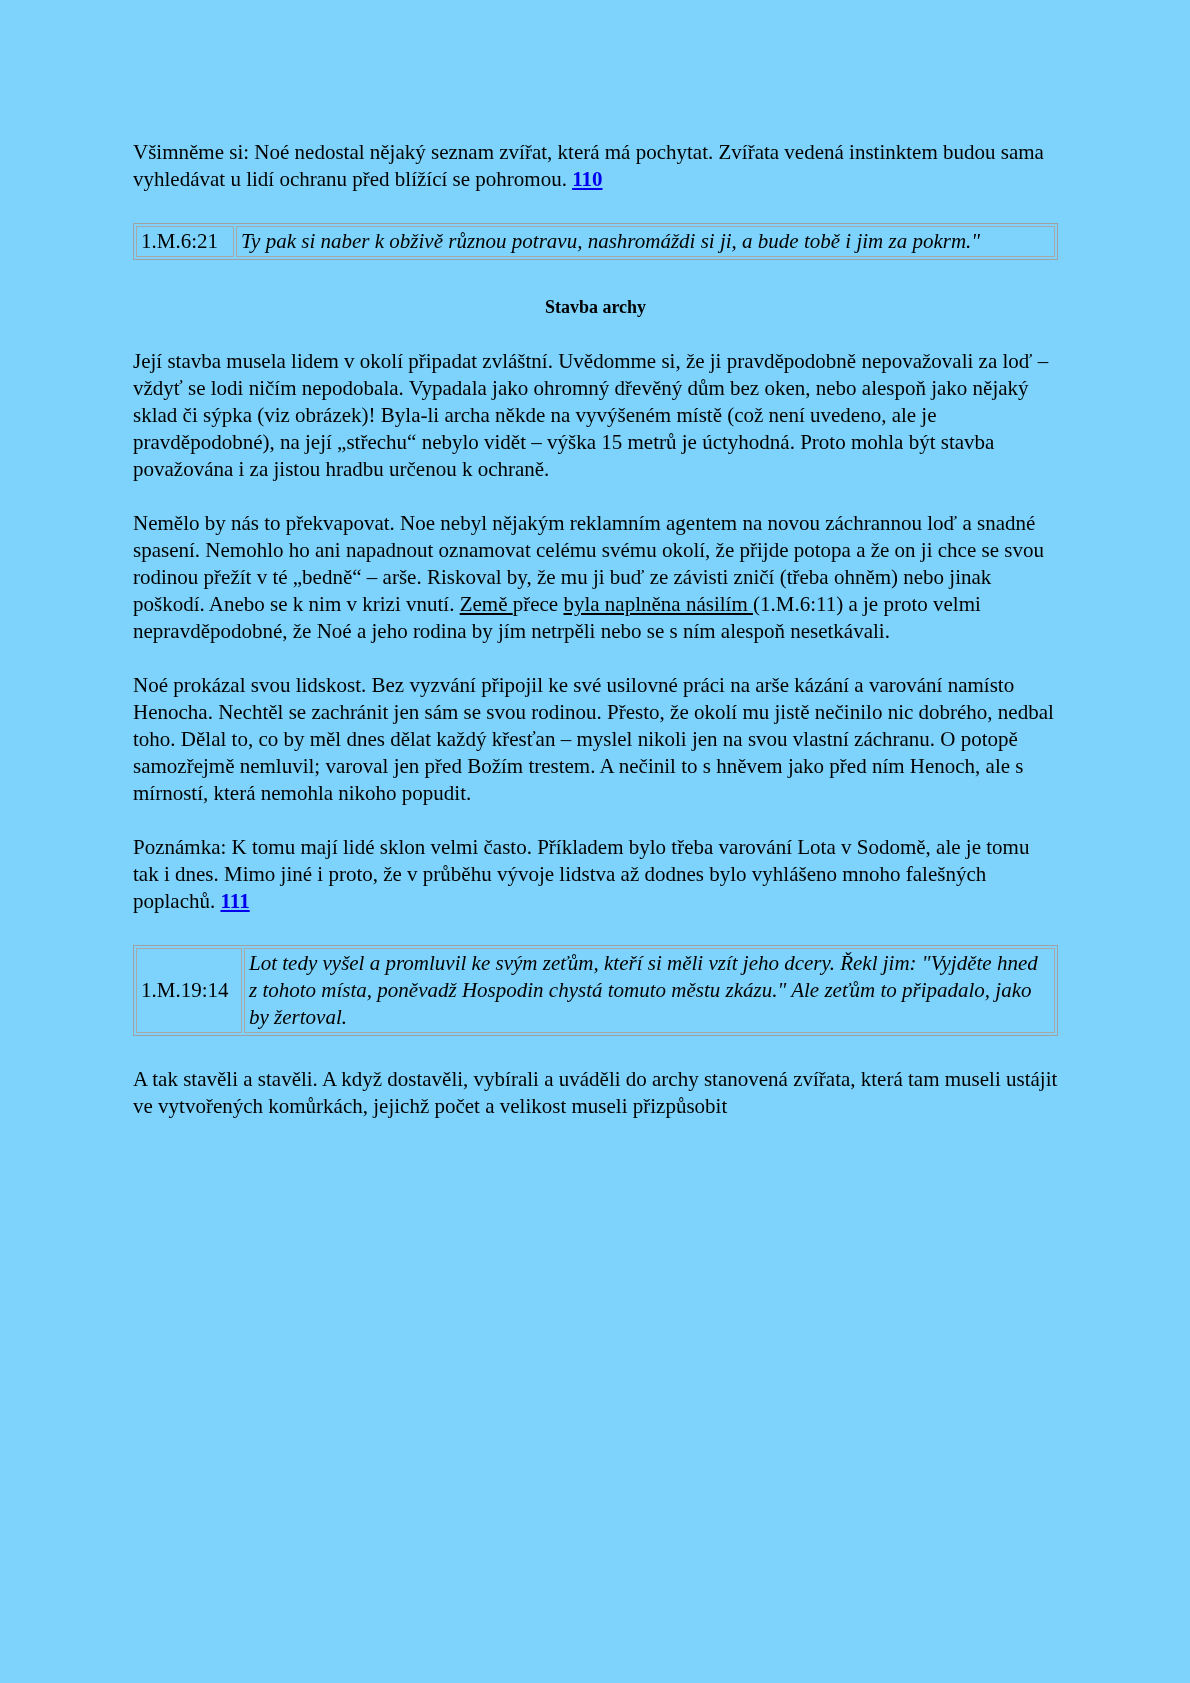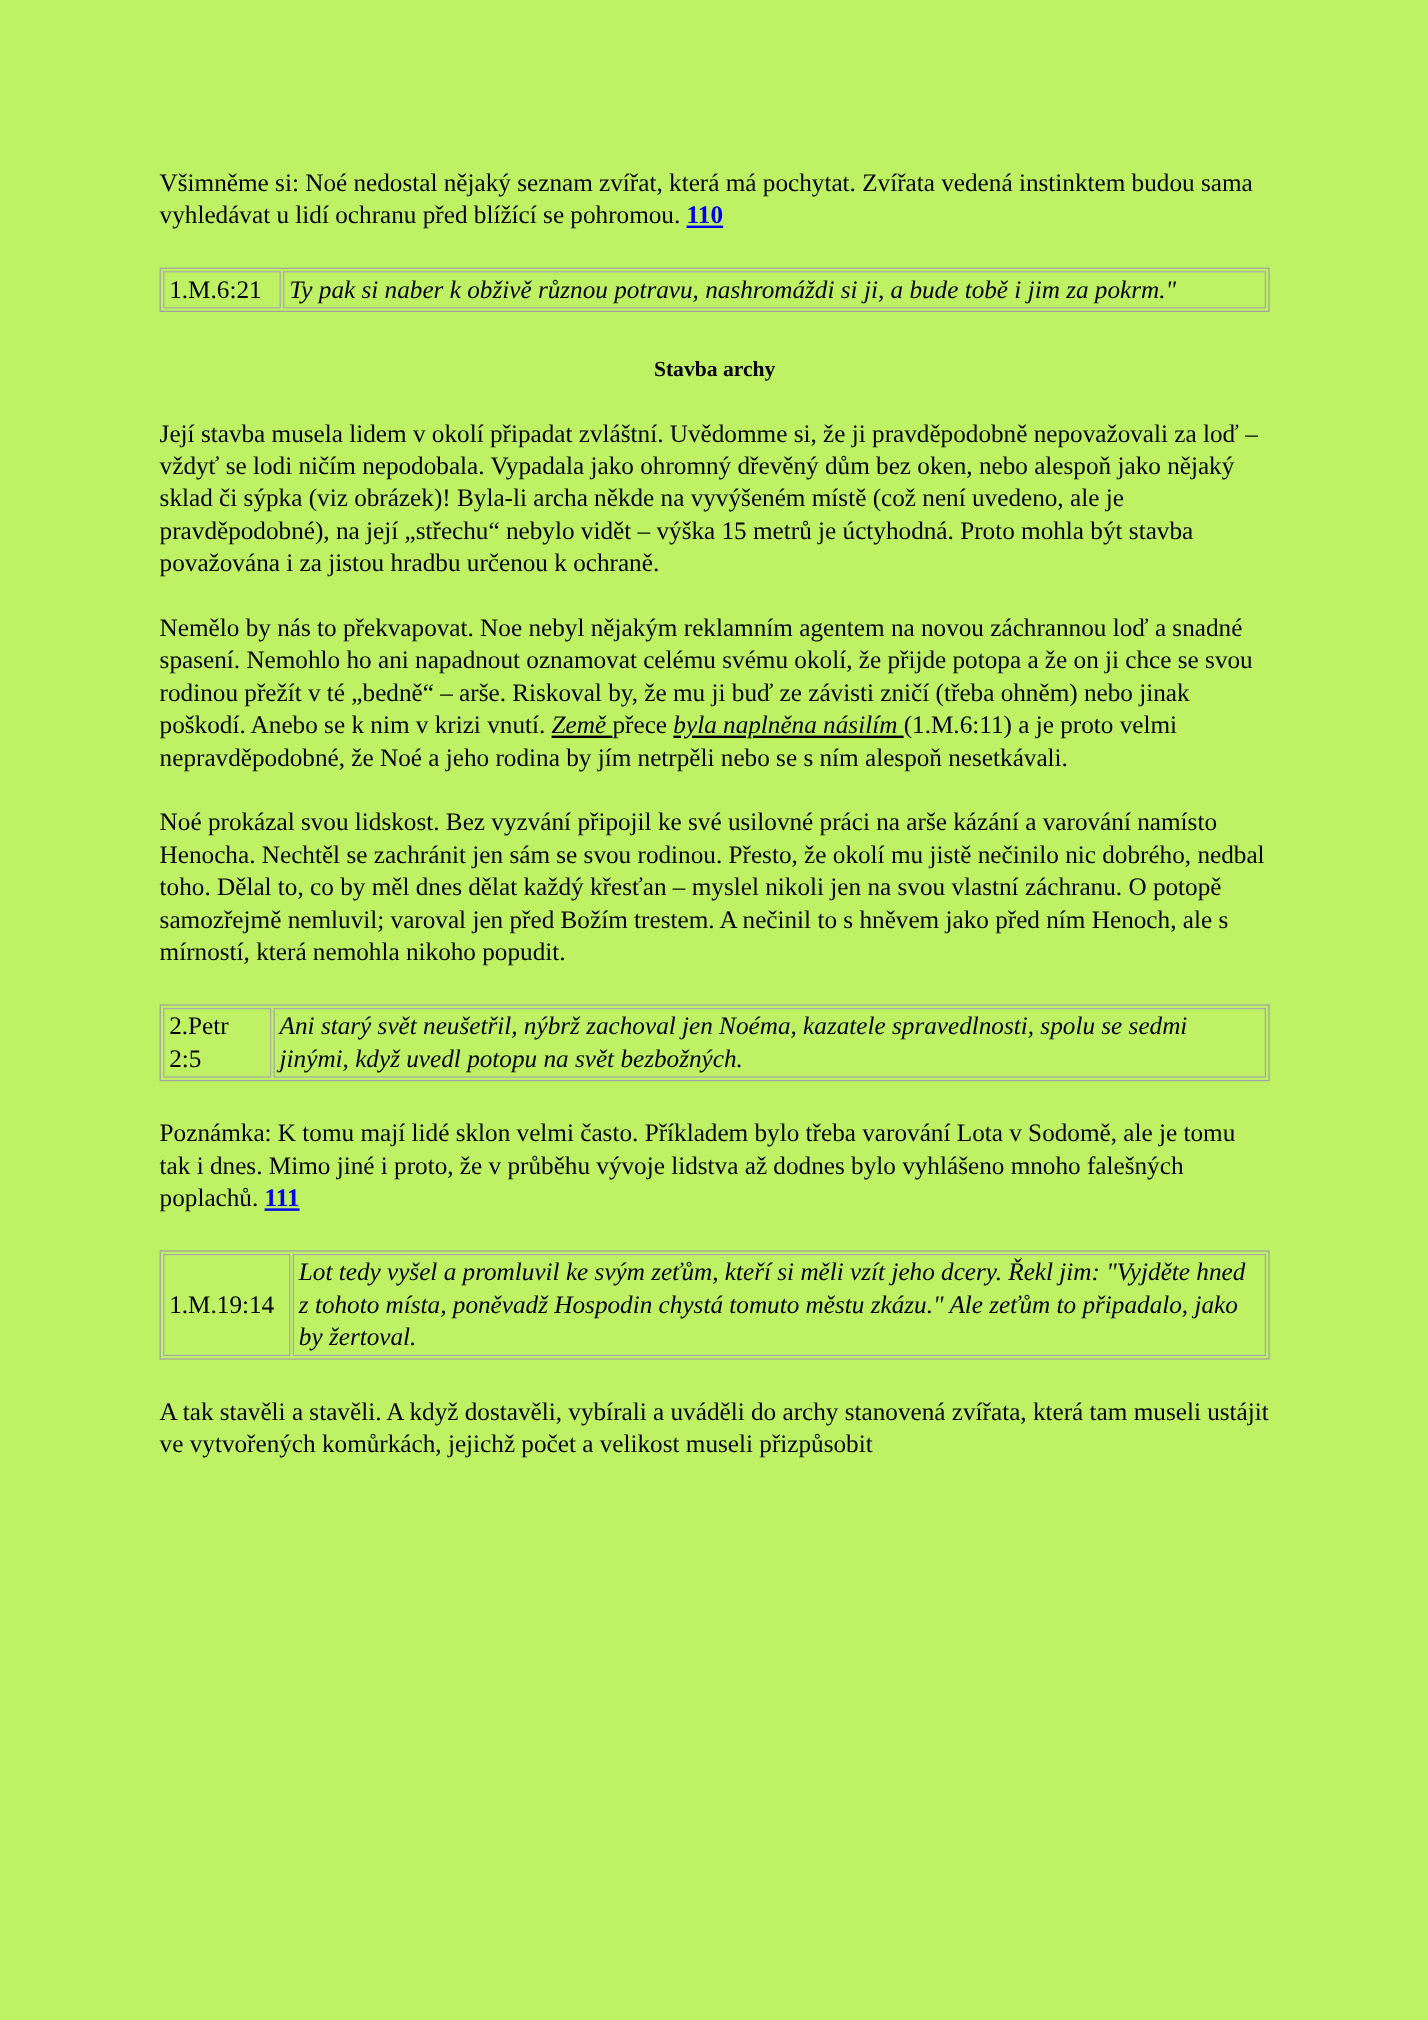--- a/index.html
+++ b/index.html
@@ -3,21 +3,21 @@
 <meta charset="utf-8">
 <style>
   html, body {
     margin: 0;
     padding: 0;
     background: #ffffff;
   }
   .page {
     width: 1190px;
     height: 1683px;
-    background: #bef264;
+    background: #7dd3fc;
     box-sizing: border-box;
     padding: 112px 132px 0 133px;
     font-family: "Liberation Serif", "DejaVu Serif", serif;
     font-size: 21px;
     line-height: 27px;
     color: #000000;
   }
   p {
     margin: 27px 0;
   }
@@ -45,21 +45,20 @@
     padding: 1px 4px;
     vertical-align: middle;
   }
   td.verse-ref {
     white-space: normal;
   }
   td.verse-quote {
     font-style: italic;
   }
   .iu {
-    font-style: italic;
     text-decoration: underline;
   }
   .t1-ref { width: 88px; }
   .t2-ref { width: 80px; }
   .t3-ref { width: 96px; }
 </style>
 </head>
 <body>
 
 <div class="page">
@@ -77,28 +76,20 @@
   </table>
 
   <h3 class="doc-heading">Stavba archy</h3>
 
   <p>Její stavba musela lidem v okolí připadat zvláštní. Uvědomme si, že ji pravděpodobně nepovažovali za loď – vždyť se lodi ničím nepodobala. Vypadala jako ohromný dřevěný dům bez oken, nebo alespoň jako nějaký sklad či sýpka (viz obrázek)! Byla-li archa někde na vyvýšeném místě (což není uvedeno, ale je pravděpodobné), na její „střechu“ nebylo vidět – výška 15 metrů je úctyhodná. Proto mohla být stavba považována i za jistou hradbu určenou k ochraně.</p>
 
   <p><span>Nemělo by nás to překvapovat. Noe nebyl nějakým reklamním agentem na novou záchrannou loď a snadné spasení. Nemohlo ho ani napadnout oznamovat celému svému okolí, že přijde potopa a že on ji chce se svou rodinou přežít v té „bedně“ – arše. Riskoval by, že mu ji buď ze závisti zničí (třeba ohněm) nebo jinak poškodí. Anebo se k nim v krizi vnutí. </span><span class="iu">Země </span><span>přece </span><span class="iu">byla naplněna násilím </span><span>(1.M.6:11) a je proto velmi nepravděpodobné, že Noé a jeho rodina by jím netrpěli nebo se s ním alespoň nesetkávali.</span></p>
 
   <p>Noé prokázal svou lidskost. Bez vyzvání připojil ke své usilovné práci na arše kázání a varování namísto Henocha. Nechtěl se zachránit jen sám se svou rodinou. Přesto, že okolí mu jistě nečinilo nic dobrého, nedbal toho. Dělal to, co by měl dnes dělat každý křesťan – myslel nikoli jen na svou vlastní záchranu. O potopě samozřejmě nemluvil; varoval jen před Božím trestem. A nečinil to s hněvem jako před ním Henoch, ale s mírností, která nemohla nikoho popudit.</p>
 
-  <table class="verse">
-    <tbody>
-      <tr>
-        <td class="verse-ref t2-ref">2.Petr 2:5</td>
-        <td class="verse-quote">Ani starý svět neušetřil, nýbrž zachoval jen Noéma, kazatele spravedlnosti, spolu se sedmi jinými, když uvedl potopu na svět bezbožných.</td>
-      </tr>
-    </tbody>
-  </table>
 
 
   <p><span>Poznámka: K tomu mají lidé sklon velmi často. Příkladem bylo třeba varování Lota v Sodomě, ale je tomu tak i dnes. Mimo jiné i proto, že v průběhu vývoje lidstva až dodnes bylo vyhlášeno mnoho falešných poplachů. </span><a class="footnote">111</a></p>
 
   <table class="verse">
     <tbody>
       <tr>
         <td class="verse-ref t3-ref">1.M.19:14</td>
         <td class="verse-quote">Lot tedy vyšel a promluvil ke svým zeťům, kteří si měli vzít jeho dcery. Řekl jim: "Vyjděte hned z tohoto místa, poněvadž Hospodin chystá tomuto městu zkázu." Ale zeťům to připadalo, jako by žertoval.</td>
       </tr>

